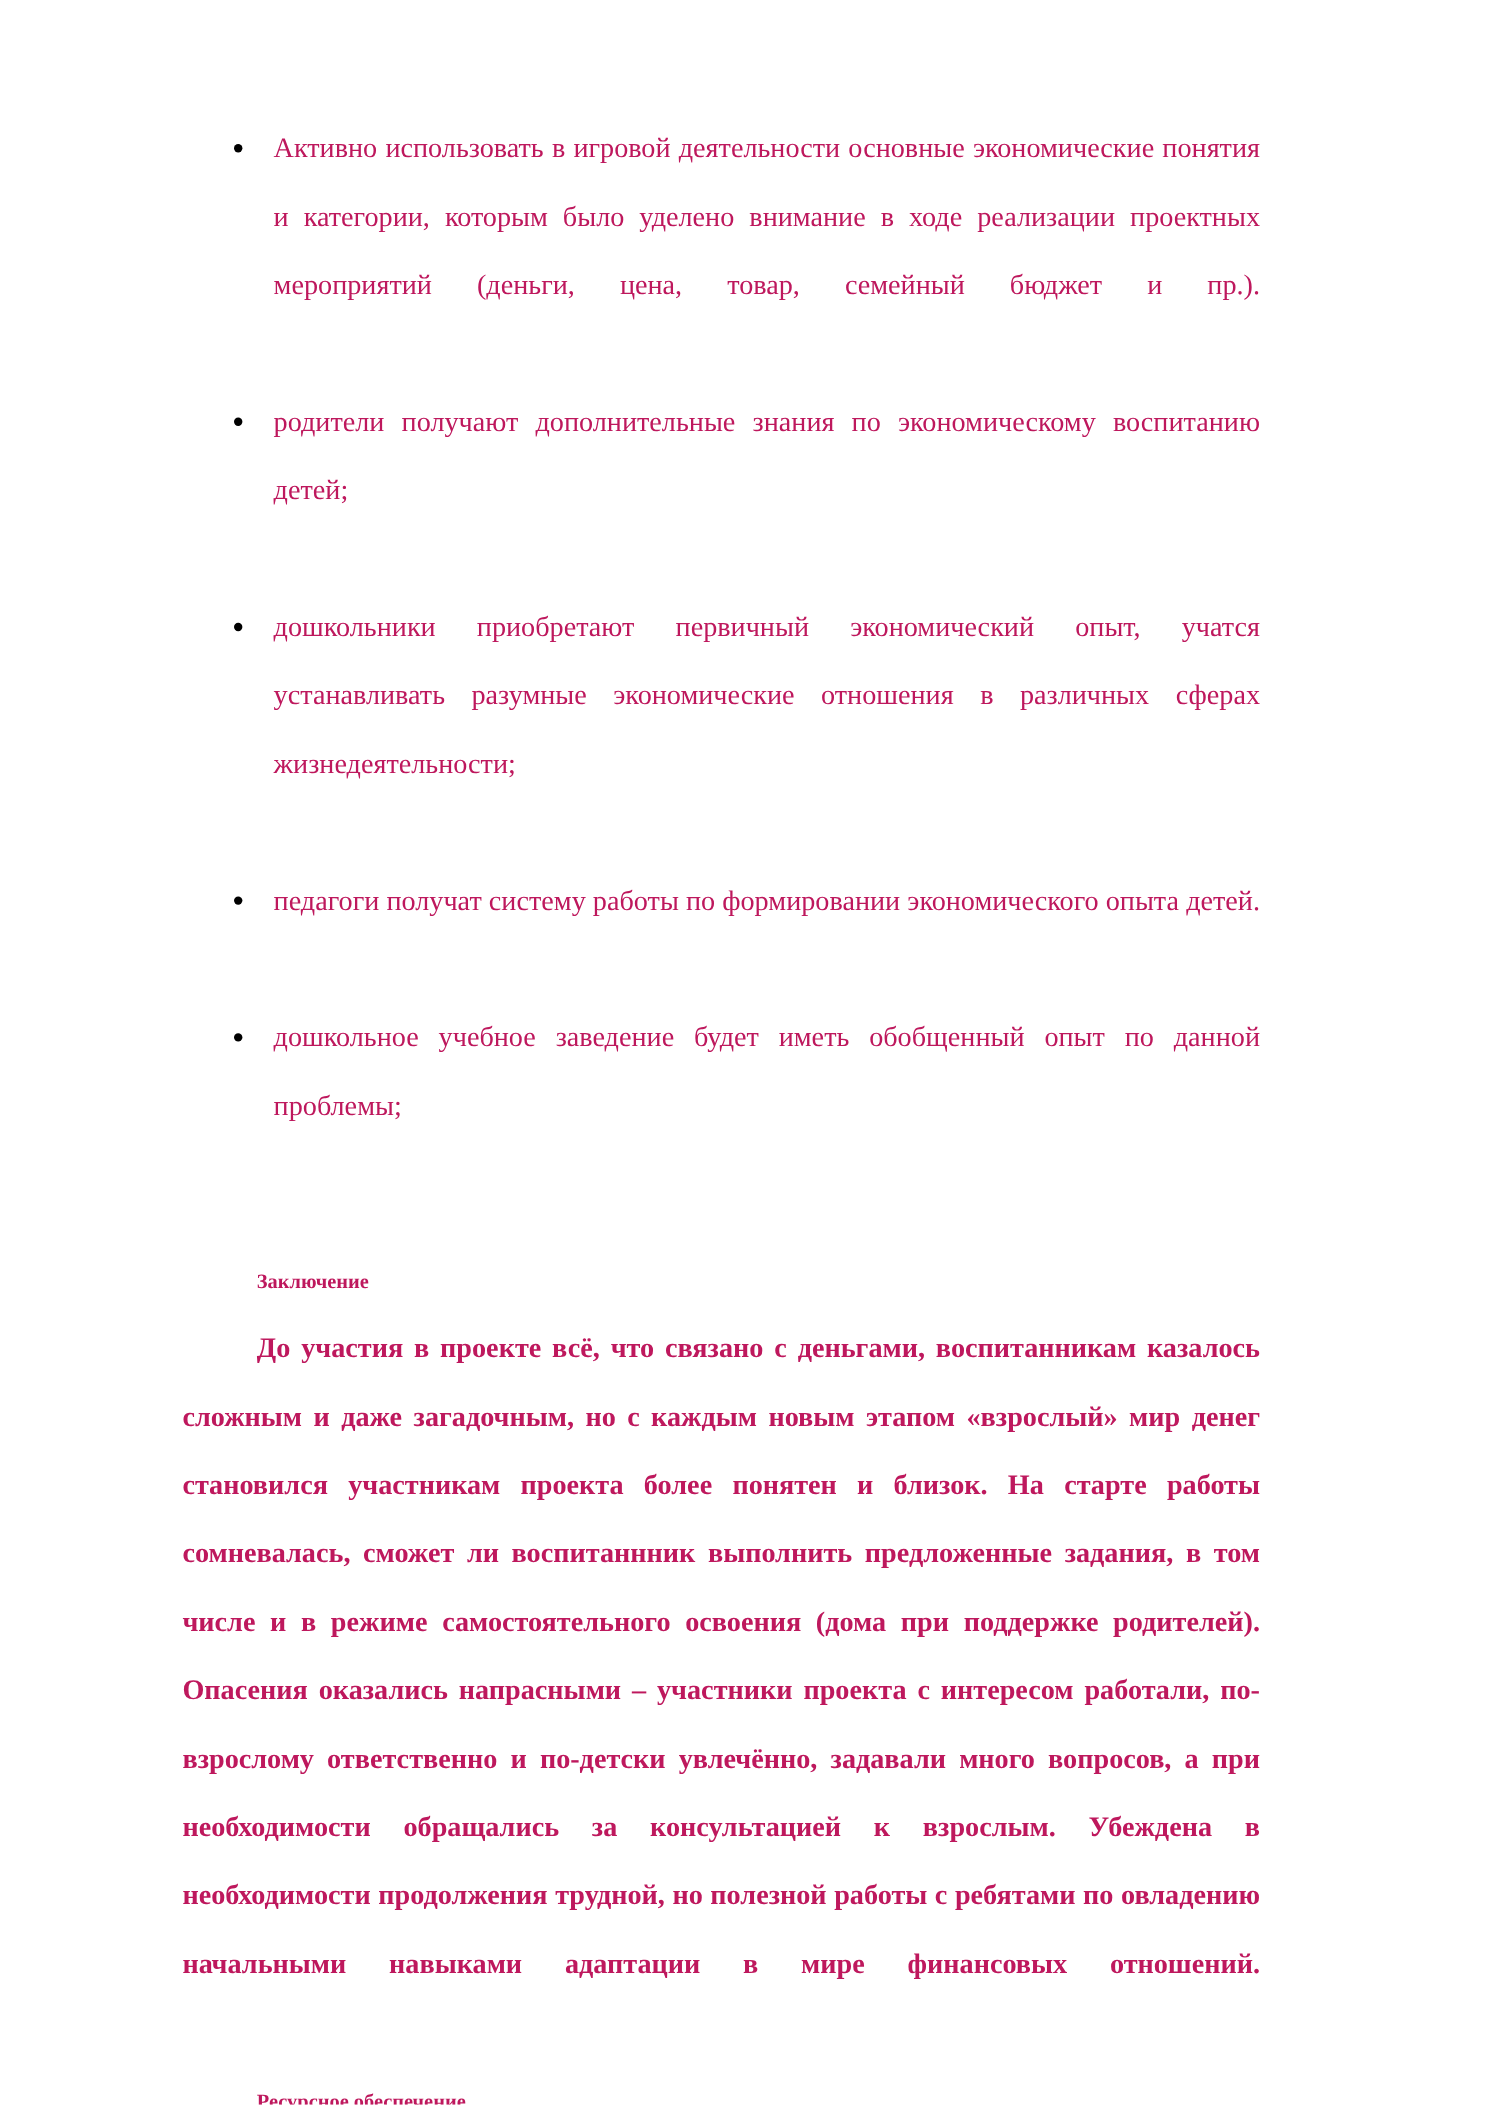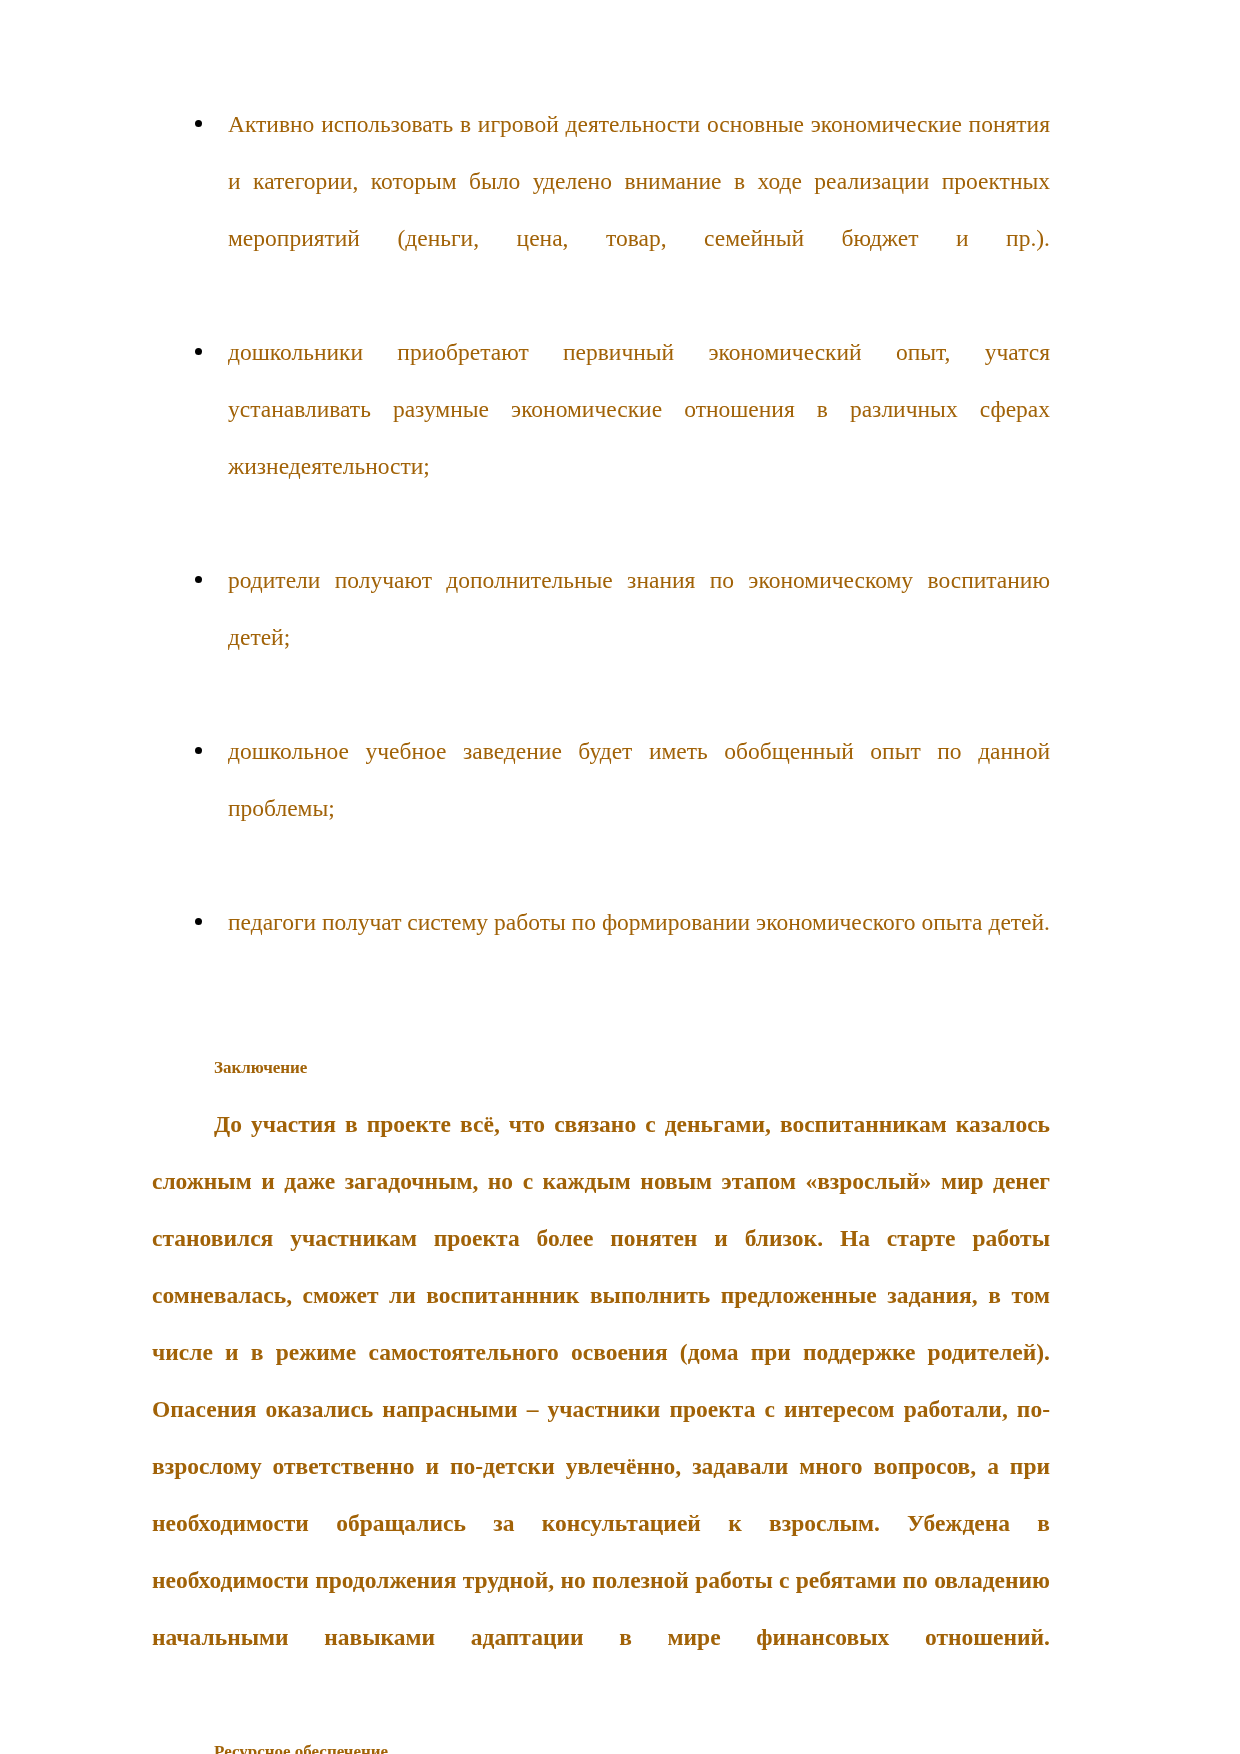--- a/index.html
+++ b/index.html
@@ -8,21 +8,21 @@
     background: #ffffff;
   }
   .page {
     position: relative;
     width: 1240px;
     height: 1754px;
     background: #ffffff;
     box-sizing: border-box;
     padding: 96px 190px 80px 152px;
     font-family: "Liberation Serif", "DejaVu Serif", serif;
-    color: #a16207;
+    color: #be185d;
     overflow: hidden;
   }
   .content {
     width: 898px;
   }
 
   
   ul.bullets {
     list-style: none;
     margin: 0;
@@ -93,33 +93,33 @@
 <div class="page">
   <div class="content">
 
     <ul class="bullets">
       <li class="just">
         <span class="bullet-dot"></span>
         <span class="li-text">Активно использовать в игровой деятельности основные экономические понятия и категории, которым было уделено внимание в ходе реализации проектных мероприятий (деньги, цена, товар, семейный бюджет и пр.).</span>
       </li>
       <li class="just">
         <span class="bullet-dot"></span>
+        <span class="li-text">родители получают дополнительные знания по экономическому воспитанию детей;</span>
+      </li>
+      <li class="just">
+        <span class="bullet-dot"></span>
         <span class="li-text">дошкольники приобретают первичный экономический опыт, учатся устанавливать разумные экономические отношения в различных сферах жизнедеятельности;</span>
       </li>
       <li class="just">
         <span class="bullet-dot"></span>
-        <span class="li-text">родители получают дополнительные знания по экономическому воспитанию детей;</span>
+        <span class="li-text">педагоги получат систему работы по формировании экономического опыта детей.</span>
       </li>
       <li class="just">
         <span class="bullet-dot"></span>
         <span class="li-text">дошкольное учебное заведение будет иметь обобщенный опыт по данной проблемы;</span>
-      </li>
-      <li class="just">
-        <span class="bullet-dot"></span>
-        <span class="li-text">педагоги получат систему работы по формировании экономического опыта детей.</span>
       </li>
     </ul>
 
     <div class="gap-before-heading"></div>
 
     <h2 class="heading">Заключение</h2>
     <p class="body-par just">До участия в проекте всё, что связано с деньгами, воспитанникам казалось сложным и даже загадочным, но с каждым новым этапом «взрослый» мир денег становился участникам проекта более понятен и близок. На старте работы сомневалась, сможет ли воспитаннник выполнить предложенные задания, в том числе и в режиме самостоятельного освоения (дома при поддержке родителей). Опасения оказались напрасными – участники проекта с интересом работали, по-взрослому ответственно и по-детски увлечённо, задавали много вопросов, а при необходимости обращались за консультацией к взрослым. Убеждена в необходимости продолжения трудной, но полезной работы с ребятами по овладению начальными навыками адаптации в мире финансовых отношений.</p>
 
     <h2 class="heading">Ресурсное обеспечение</h2>
 

